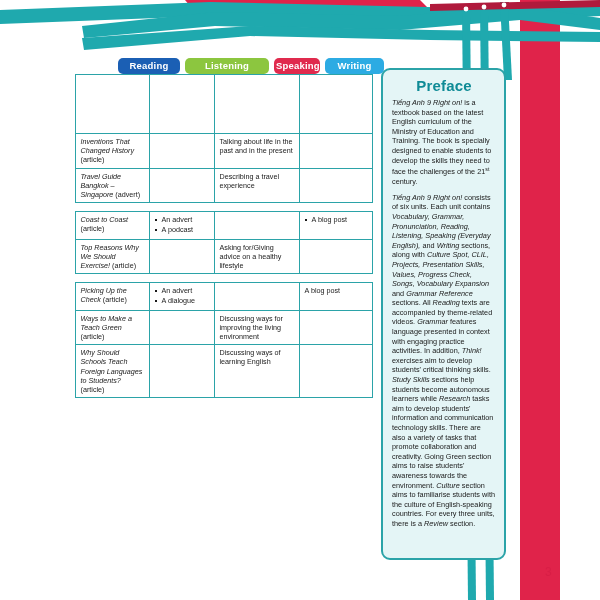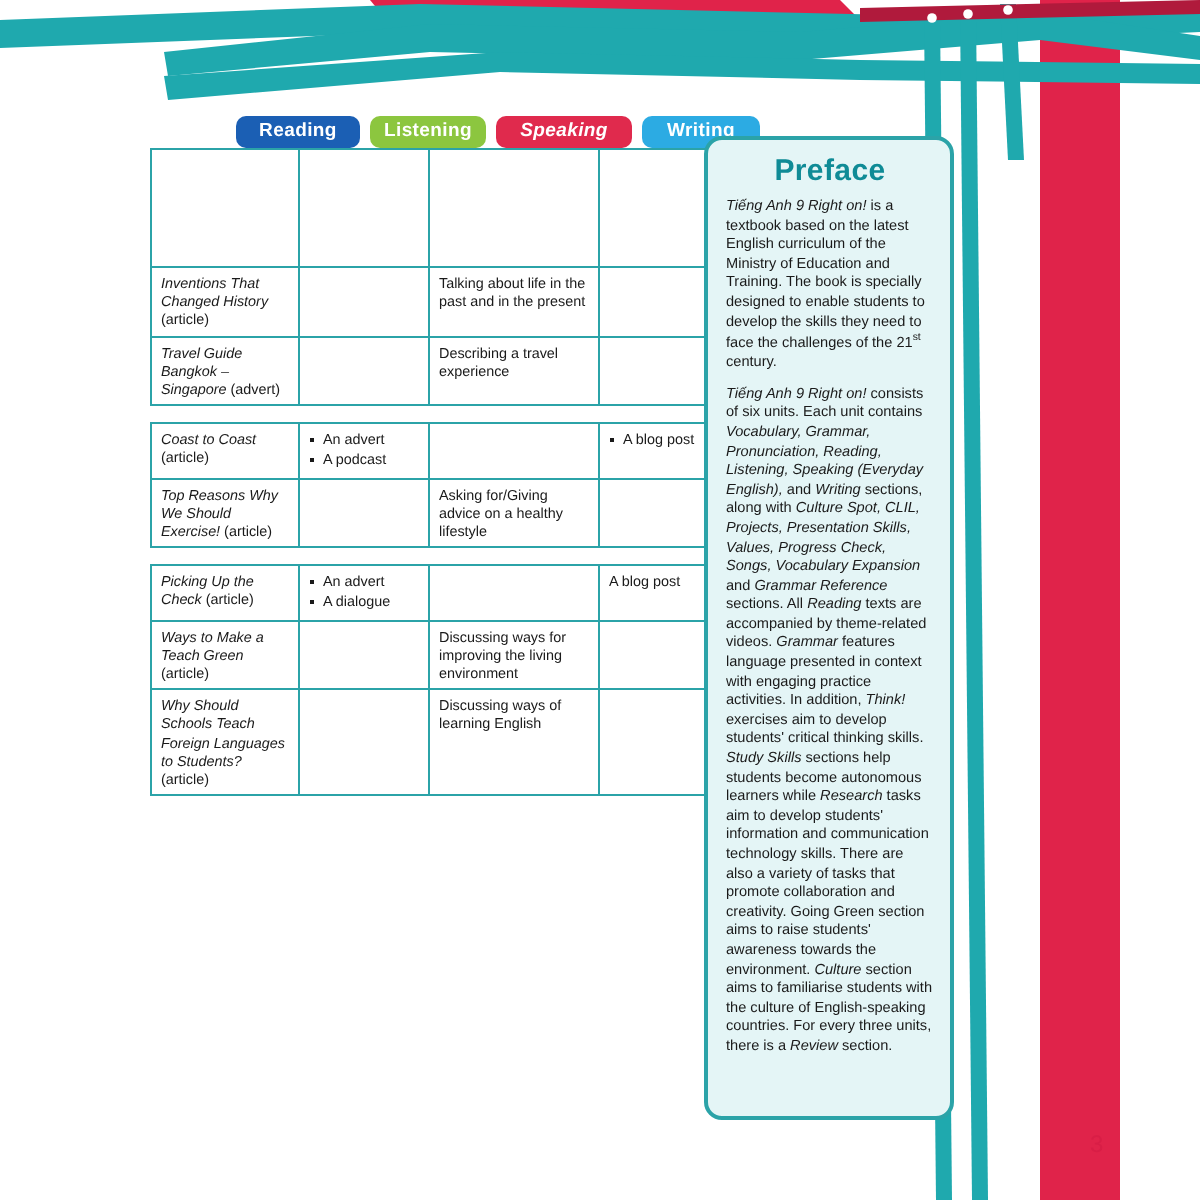--- a/index.html
+++ b/index.html
@@ -24,22 +24,22 @@
     font-size:9.5px;
     font-weight:bold;
     letter-spacing:.2px;
     text-align:center;
     line-height:16px;
     height:16px;
     box-sizing:border-box;
     padding:0 2px;
   }
   .tab-reading{width:62px;background:#1b5fb4;}
-  .tab-listening{width:58px;background:#8cc63f;}
-  .tab-speaking{width:68px;background:#e02a4d;font-style:italic;}
+  .tab-listening{width:84px;background:#8cc63f;}
+  .tab-speaking{width:46px;background:#e02a4d;}
   .tab-writing{width:59px;background:#2cabe3;}
 
   
   .table-wrap{position:absolute;left:0px;top:74px;width:372px;z-index:5;}
   .tbl{border-collapse:collapse;table-layout:fixed;width:372px;padding-left:41px;}
   .tbl td{
     border:1.4px solid #2ba3a8;
     vertical-align:top;
     padding:3px 4px 3px 5px;
     font-size:7.2px;
@@ -53,21 +53,21 @@
   .c-write{width:73px;}
   .title-it{font-style:italic;}
   .ul{margin:0;padding:0;list-style:none;}
   .ul li{position:relative;padding-left:7px;margin:0 0 1px 0;}
   .ul li:before{content:"";position:absolute;left:0;top:3.4px;width:2.2px;height:2.2px;background:#1a1a1a;}
   .gap-row td{border:none !important;height:8px;padding:0 !important;}
   .blank-block td{height:52px;}
 
   
   .preface{
-    position:absolute;left:352px;top:68px;width:125px;height:492px;
+    position:absolute;left:381px;top:68px;width:125px;height:492px;
     background:#e4f5f6;
     border:2px solid #2ba3a8;
     border-radius:9px;
     box-sizing:border-box;
     padding:6px 8px 6px 9px;
     z-index:7;
     overflow:hidden;
   }
   .preface h2{
     margin:1px 0 4px 0;

